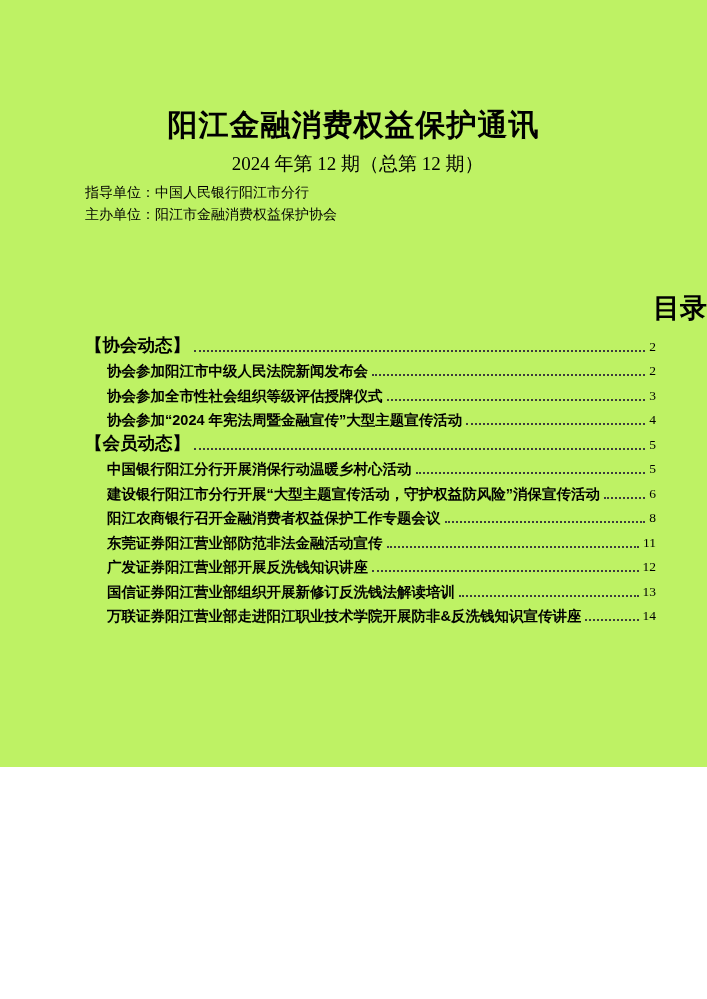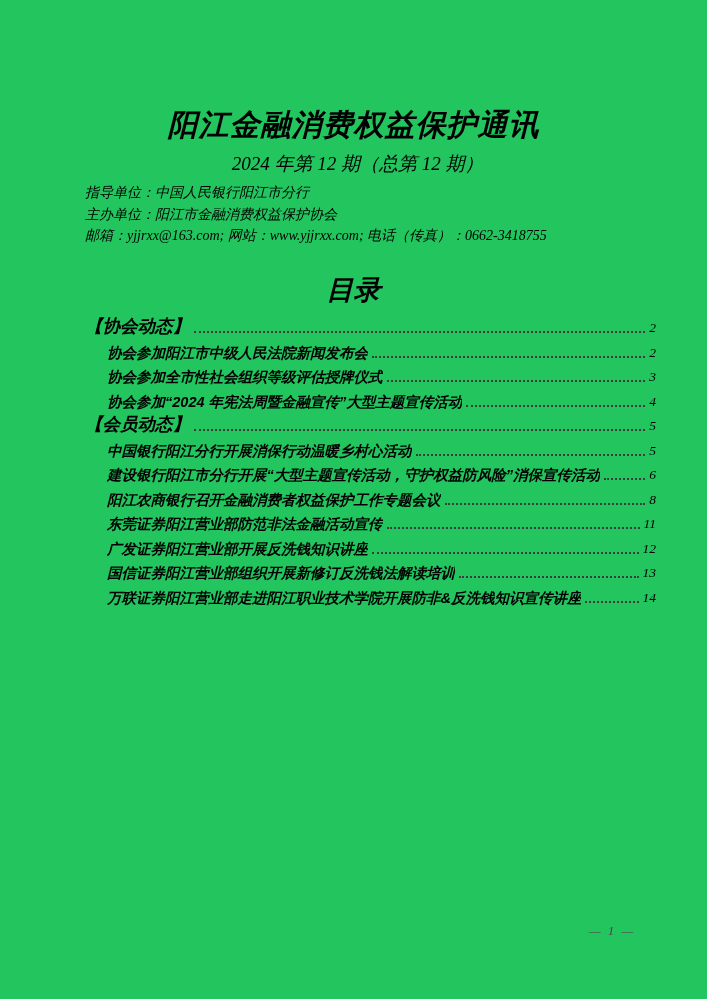--- a/index.html
+++ b/index.html
@@ -1,24 +1,23 @@
 <!DOCTYPE html>
 <html><head>
 <meta charset="utf-8">
 <style>
   html, body { margin: 0; padding: 0; background: #ffffff; }
   .page {
     position: relative;
     width: 707px;
-    height: 999px;
-    background: #22c55e;
+    height: 767px;
+    background: #bef264;
     color: #000000;
     overflow: hidden;
     font-family: "Liberation Serif", serif;
-    font-style: italic;
   }
   .doc-title {
     margin-top: 108px;
     text-align: center;
     font-family: "Liberation Sans", sans-serif;
     font-weight: 700;
     font-size: 30px;
     line-height: 34px;
     letter-spacing: 1px;
   }
@@ -30,22 +29,22 @@
     line-height: 22px;
     padding-left: 8px;
   }
   .info-block {
     margin: 7px 85px 0 85px;
     font-size: 14px;
     line-height: 21.5px;
   }
   .info-line { white-space: nowrap; }
   .toc-heading {
-    margin-top: 28px;
-    text-align: center;
+    margin-top: 68px;
+    text-align: right;
     font-family: "Liberation Sans", sans-serif;
     font-weight: 700;
     font-size: 27px;
     line-height: 30px;
   }
   .toc {
     margin: 9px 51px 0 85px;
   }
   .toc-row {
     display: flex;
@@ -89,21 +88,20 @@
 
 <div class="page">
 
   <div class="doc-title">阳江金融消费权益保护通讯</div>
 
   <div class="doc-issue">2024 年第 12 期（总第 12 期）</div>
 
   <div class="info-block">
     <div class="info-line">指导单位：中国人民银行阳江市分行</div>
     <div class="info-line">主办单位：阳江市金融消费权益保护协会</div>
-    <div class="info-line">邮箱：yjjrxx@163.com; 网站：www.yjjrxx.com; 电话（传真）：0662-3418755</div>
   </div>
 
   <div class="toc-heading">目录</div>
 
   <div class="toc">
       <div class="toc-row section">
       <span class="toc-label">【协会动态】</span>
       <span class="toc-leader"></span>
       <span class="toc-page">2</span>
     </div>

